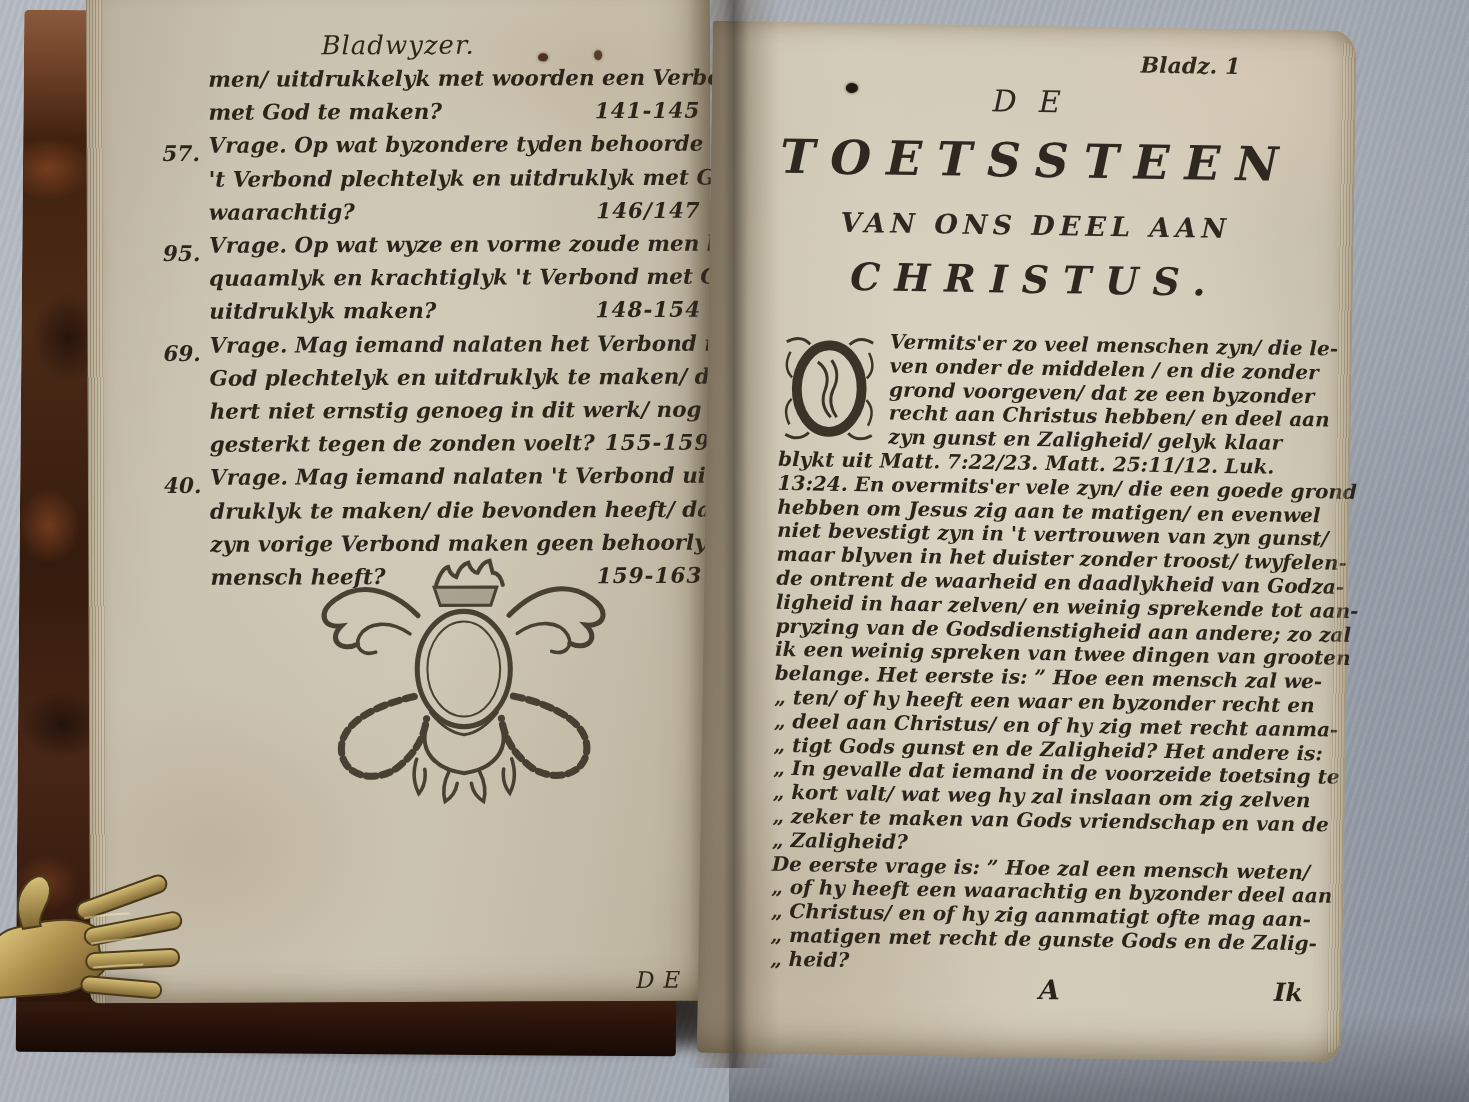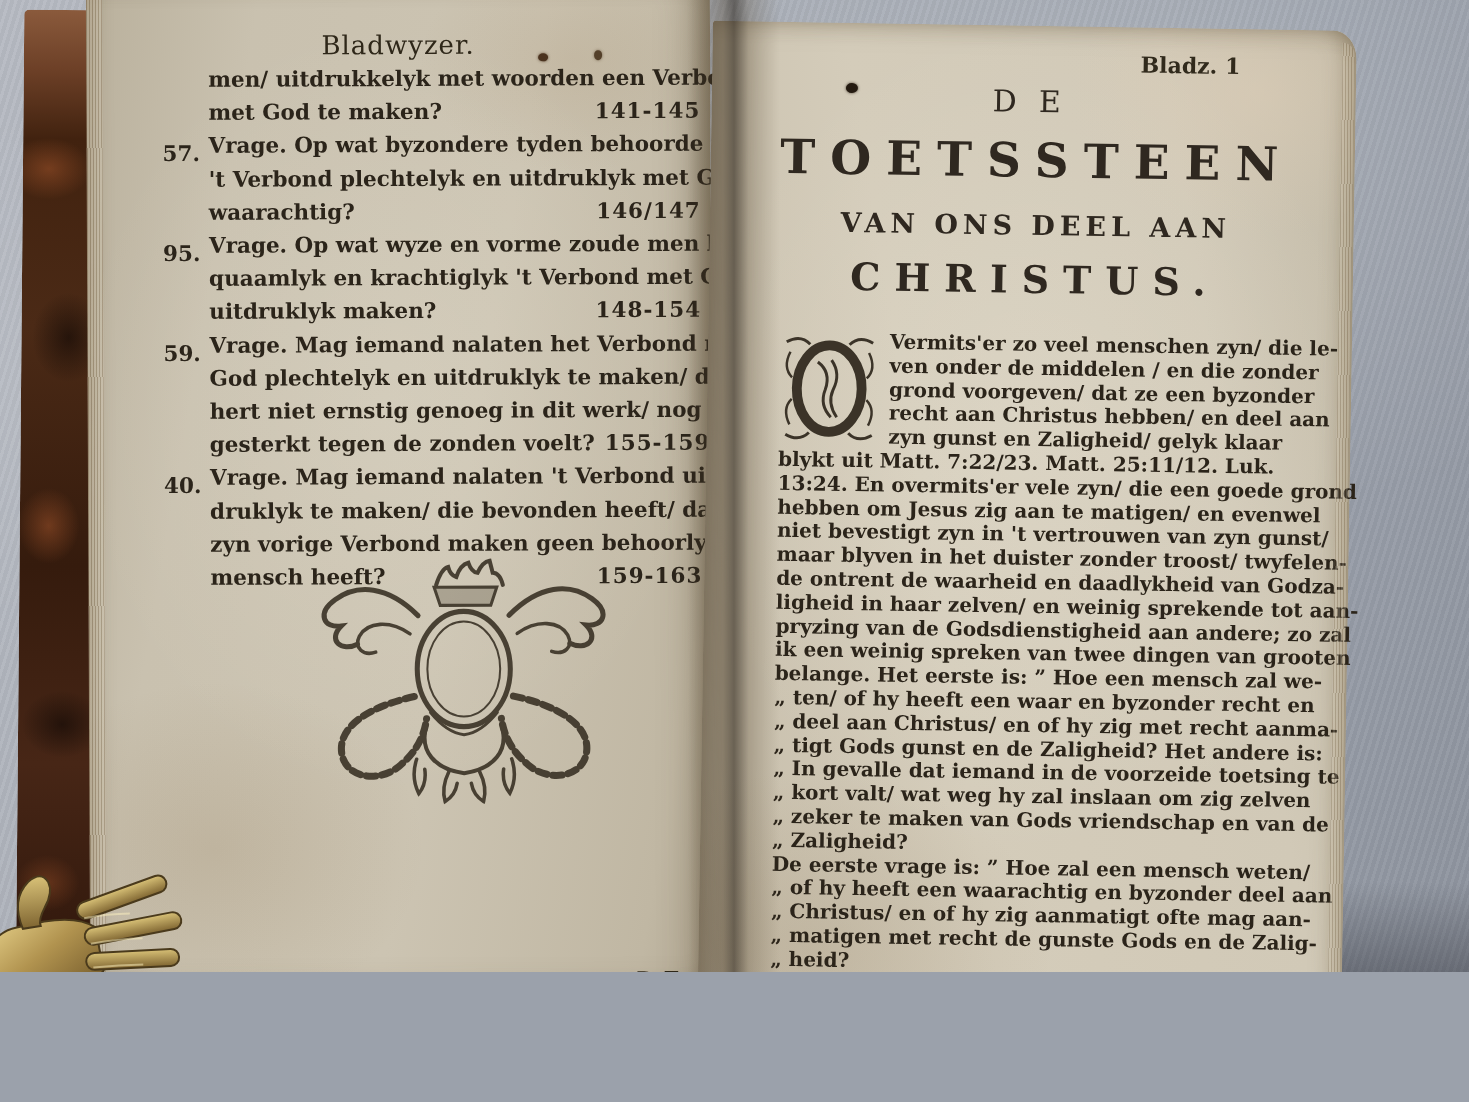--- a/index.html
+++ b/index.html
@@ -1,22 +1,22 @@
 <!DOCTYPE html>
 <html><head>
 <meta charset="utf-8">
 <style>
   html,body{margin:0;padding:0;background:#9ba1ab;}
-  .scene{position:relative;width:1469px;height:972px;overflow:hidden;
+  .scene{position:relative;width:1469px;height:1102px;overflow:hidden;
     font-family:"DejaVu Serif","Liberation Serif",serif;color:#2a231a;
     background:
       radial-gradient(900px 500px at 78% 18%, rgba(255,255,255,.10), transparent 70%),
       radial-gradient(700px 420px at 8% 40%, rgba(255,255,255,.08), transparent 70%),
       repeating-linear-gradient(107deg, rgba(255,255,255,.035) 0 3px, rgba(0,0,0,.03) 3px 7px),
-      linear-gradient(115deg,#b7bbc3 0%,#abb0b9 35%,#a2a8b2 65%,#8e949f 100%);}
+      linear-gradient(115deg,#b7bbc3 0%,#abb0b9 35%,#a2a8b2 65%,#8e949f 100%); font-style: italic;}
   
   .book-shadow{position:absolute;left:28px;top:978px;width:1330px;height:112px;z-index:1;
     background:radial-gradient(58% 55% at 32% 28%, rgba(14,9,4,.95), rgba(14,9,4,.65) 55%, rgba(14,9,4,0) 80%);
     filter:blur(5px);}
   .cloth-shade-br{position:absolute;right:0;bottom:0;width:740px;height:120px;z-index:1;
     background:linear-gradient(to top, rgba(52,54,62,.42), transparent 75%);}
   
   .board-bottom{position:absolute;left:16px;top:996px;width:660px;height:58px;z-index:2;
     transform:rotate(.4deg);border-radius:4px;
     background:linear-gradient(180deg,#3a1f11 0%,#2a130a 45%,#170a05 100%);}
@@ -161,21 +161,21 @@
               </div>
 
               <div class="tocline">
                 <span>uitdruklyk maken?</span>
                 <span class="pg">148-154</span>
               </div>
             </div>
         </div>
 
         <div class="entry">
-          <span class="num">59.</span>
+          <span class="num">69.</span>
           <div>
 
               <div class="tocline">
                 <span>Vrage. Mag iemand nalaten het Verbond met</span>
                 <span class="pg"></span>
               </div>
 
               <div class="tocline">
                 <span>God plechtelyk en uitdruklyk te maken/ die zyn</span>
                 <span class="pg"></span>

